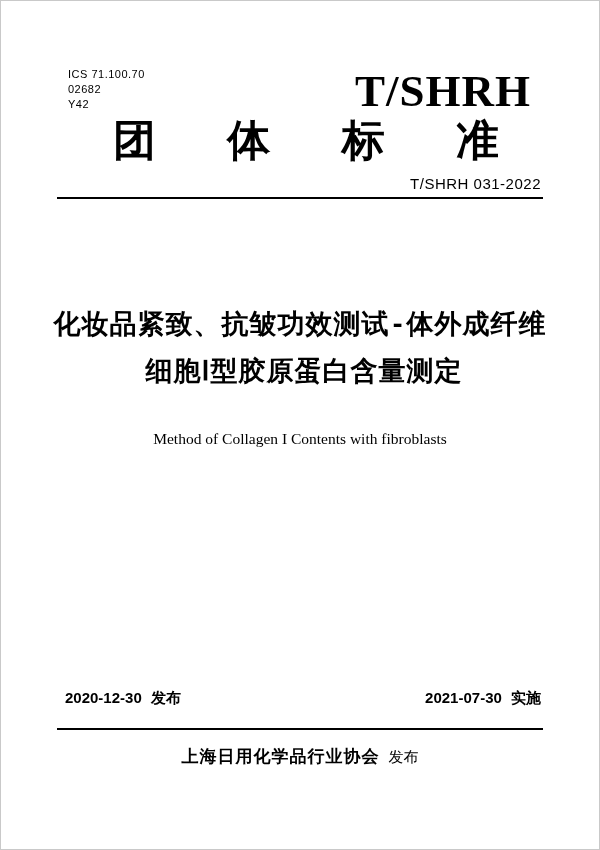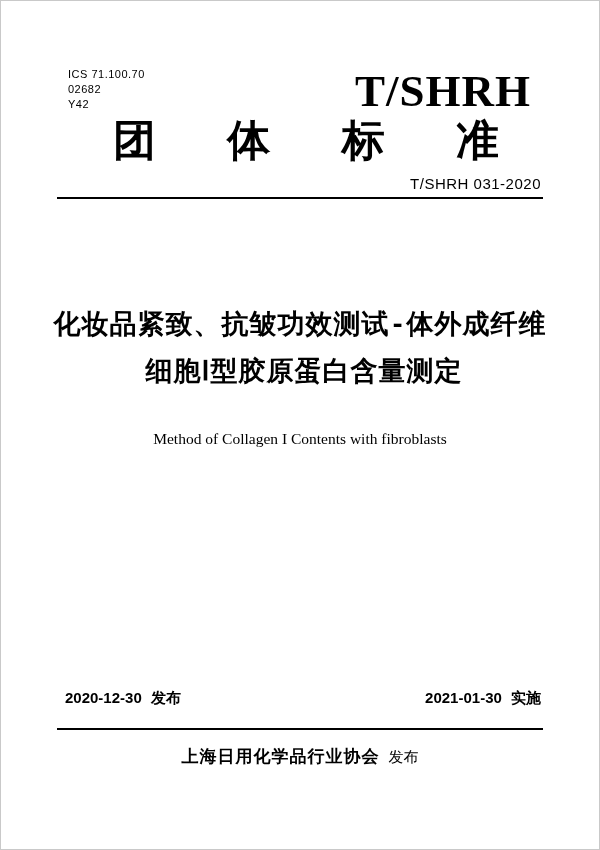--- a/index.html
+++ b/index.html
@@ -167,36 +167,36 @@
 
   <div class="brand">T/SHRH</div>
 
   <div class="standard-type">
     <span>团</span>
     <span>体</span>
     <span>标</span>
     <span>准</span>
   </div>
 
-  <div class="std-number">T/SHRH 031-2020</div>
+  <div class="std-number">T/SHRH 031-2022</div>
 
   <div class="rule-top"></div>
 
   <div class="title-cn line1">化妆品紧致、抗皱功效测试-体外成纤维</div>
   <div class="title-cn line2">细胞Ⅰ型胶原蛋白含量测定</div>
 
   <div class="title-en line2">Method of Collagen I Contents with fibroblasts</div>
 
   <div class="dates-row">
     <div class="date-group">
       <span>2020-12-30</span>
       <span class="date-label">发布</span>
     </div>
     <div class="date-group">
-      <span>2021-01-30</span>
+      <span>2021-07-30</span>
       <span class="date-label">实施</span>
     </div>
   </div>
 
   <div class="rule-bottom"></div>
 
   <div class="publisher-row">
     <span class="publisher-name">上海日用化学品行业协会</span><span class="publisher-action">发布</span>
   </div>
 

